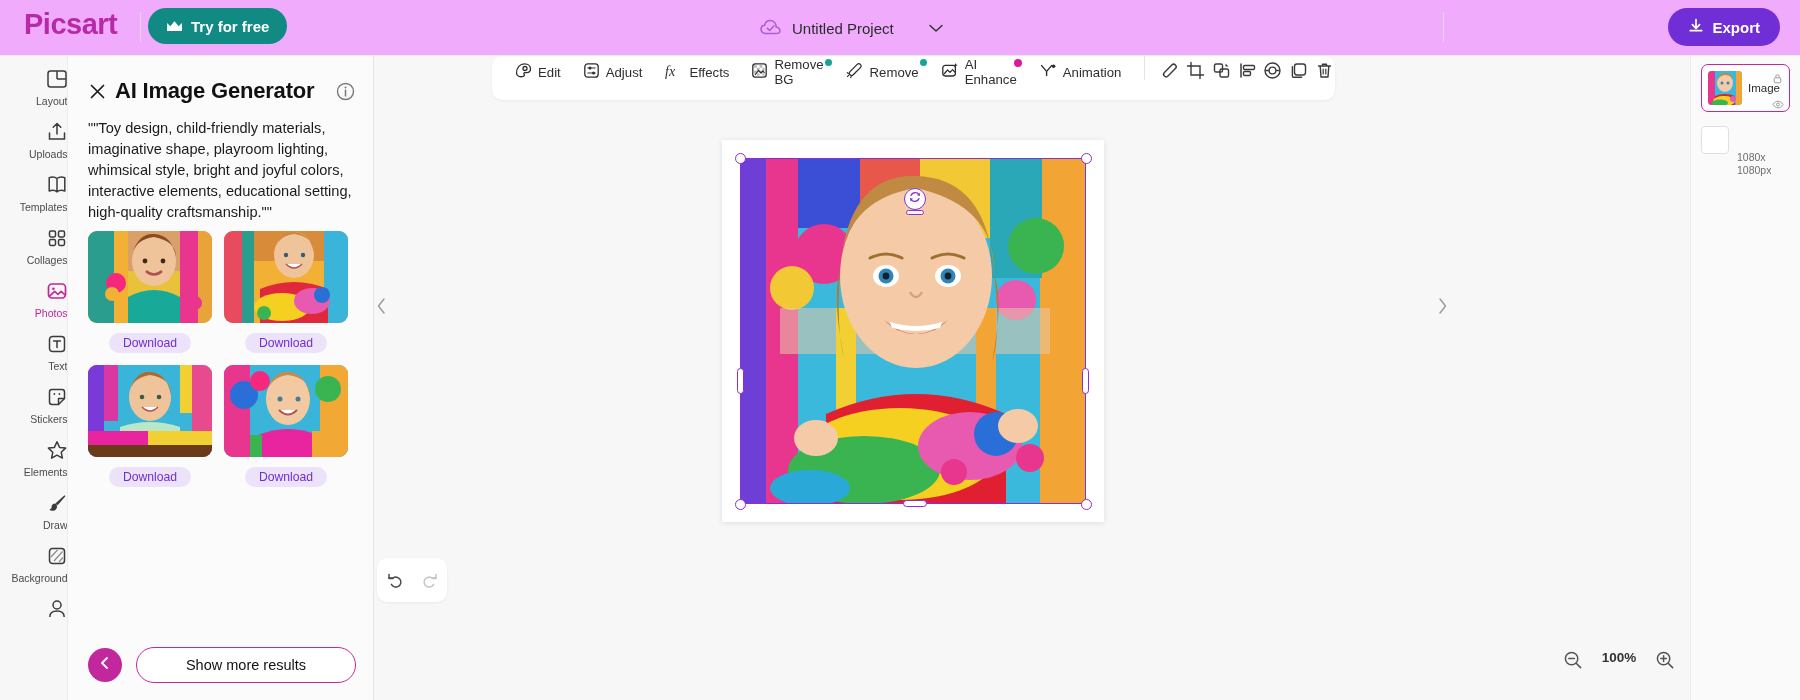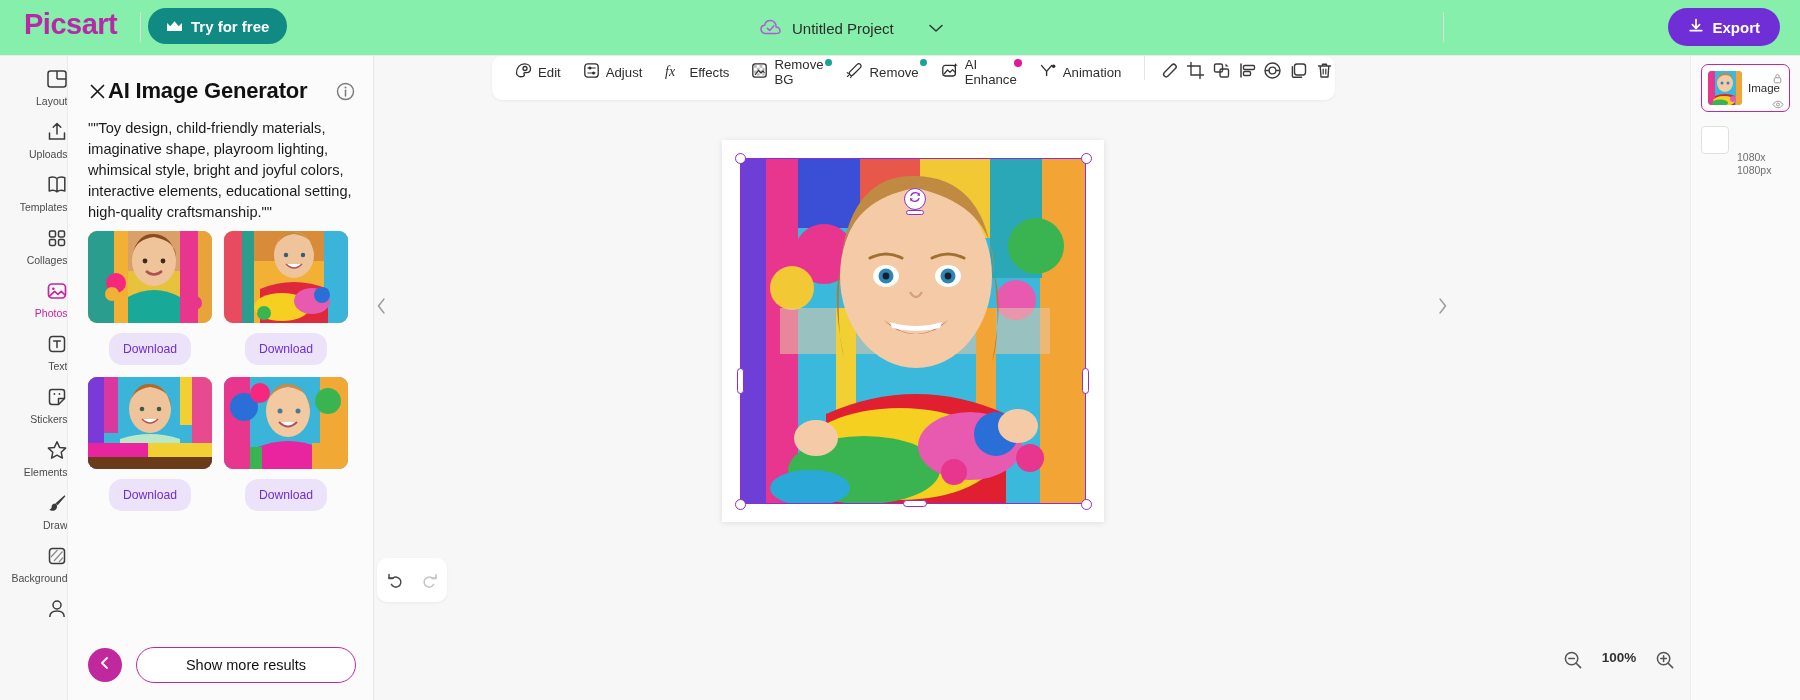--- a/index.html
+++ b/index.html
@@ -7,21 +7,21 @@
     width: 1800px; height: 700px;
     font-family: "Liberation Sans", sans-serif;
     background: #ffffff;
     overflow: hidden;
   }
   .app { position: relative; width: 1800px; height: 700px; background:#fff; }
 
   
   .topbar {
     position: absolute; left:0; top:0; width:1800px; height:56px;
-    background:#86efac; display:flex; align-items:center;
+    background:#f0abfc; display:flex; align-items:center;
     border-bottom:1px solid #ececec;
   }
   .logo-wrap { position:absolute; left:24px; top:8px; display:flex; align-items:center; }
   .logo-text { font-size:29px; font-weight:700; color:#b829a8; letter-spacing:-0.5px; font-family:"Liberation Sans", sans-serif; }
   .topdiv { position:absolute; left:140px; top:12px; width:1px; height:30px; background:#dcdcdc; }
   .try-free {
     position:absolute; left:148px; top:8px; height:36px; padding:0 18px;
     background:#128a84; color:#fff; border:none; border-radius:19px;
     display:flex; align-items:center; gap:8px;
     font-size:15px; font-weight:700; cursor:pointer;
@@ -60,21 +60,21 @@
   .rail-ic { height:26px; display:flex; align-items:center; justify-content:center; }
   .rail-lb { font-size:10.5px; color:#4a4a4a; margin-top:4px; line-height:1; }
   .rail-item.active .rail-lb { color:#c0269f; }
 
   
   .panel {
     position:absolute; left:68px; top:56px; width:306px; height:644px;
     background:#fbfbfb; border-right:1px solid #e6e6e6;
     overflow:hidden;
   }
-  .panel-head { display:flex; align-items:center; padding:22px 18px 0 20px; gap:1px; }
+  .panel-head { display:flex; align-items:center; padding:22px 18px 0 20px; gap:8px; }
   .x-btn { cursor:pointer; display:flex; align-items:center; }
   .panel-title { font-size:22px; font-weight:700; color:#111; letter-spacing:-0.2px; flex:1; }
   .info-btn { cursor:pointer; display:flex; align-items:center; }
 
   .prompt {
     padding: 14px 16px 0 20px;
     font-size:14.6px; line-height:21px; color:#1b1b1b;
   }
 
   .grid { padding: 8px 16px 0 20px; }
@@ -87,21 +87,21 @@
   .thumb svg { display:block; }
   .like {
     position:absolute; left:6px; bottom:5px; width:27px; height:27px;
     border-radius:50%; background:#fbf8f4;
     display:flex; align-items:center; justify-content:center; cursor:pointer;
     box-shadow:0 1px 2px rgba(0,0,0,.13);
   }
   .dl-wrap { display:flex; justify-content:center; margin-top:10px; margin-bottom:12px; }
   .dl-btn {
     background:#ece3fb; color:#6f2ed6; border:none; border-radius:13px;
-    height:32px; padding:0 14px; font-size:12.2px; cursor:pointer;
+    height:20px; padding:0 14px; font-size:12.2px; cursor:pointer;
     font-family:"Liberation Sans", sans-serif;
   }
 
   .panel-bottom {
     position:absolute; left:0; bottom:0; width:306px; height:70px;
     background:#fbfbfb; display:flex; align-items:center; padding-left:20px; gap:14px;
   }
   .back-circ {
     width:34px; height:34px; border-radius:50%; background:#c2289e;
     display:flex; align-items:center; justify-content:center; cursor:pointer; flex:0 0 auto;

